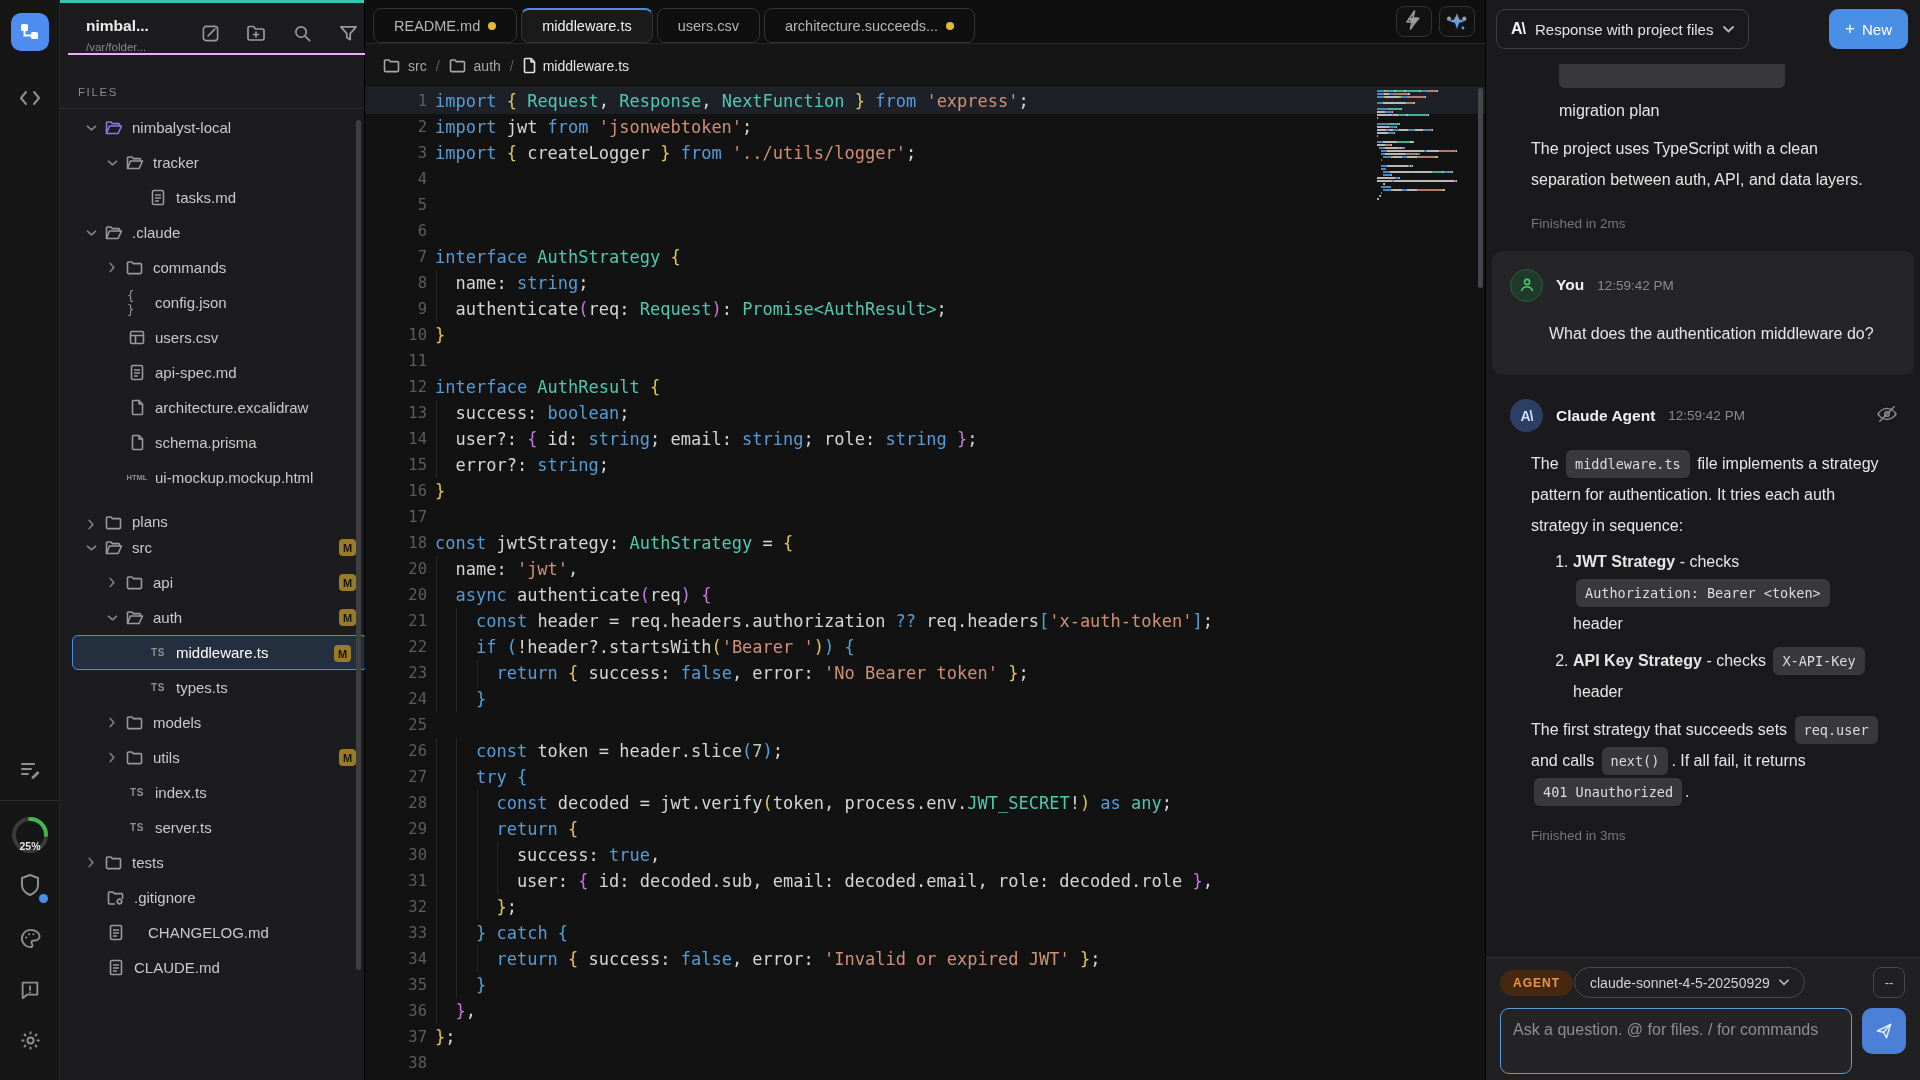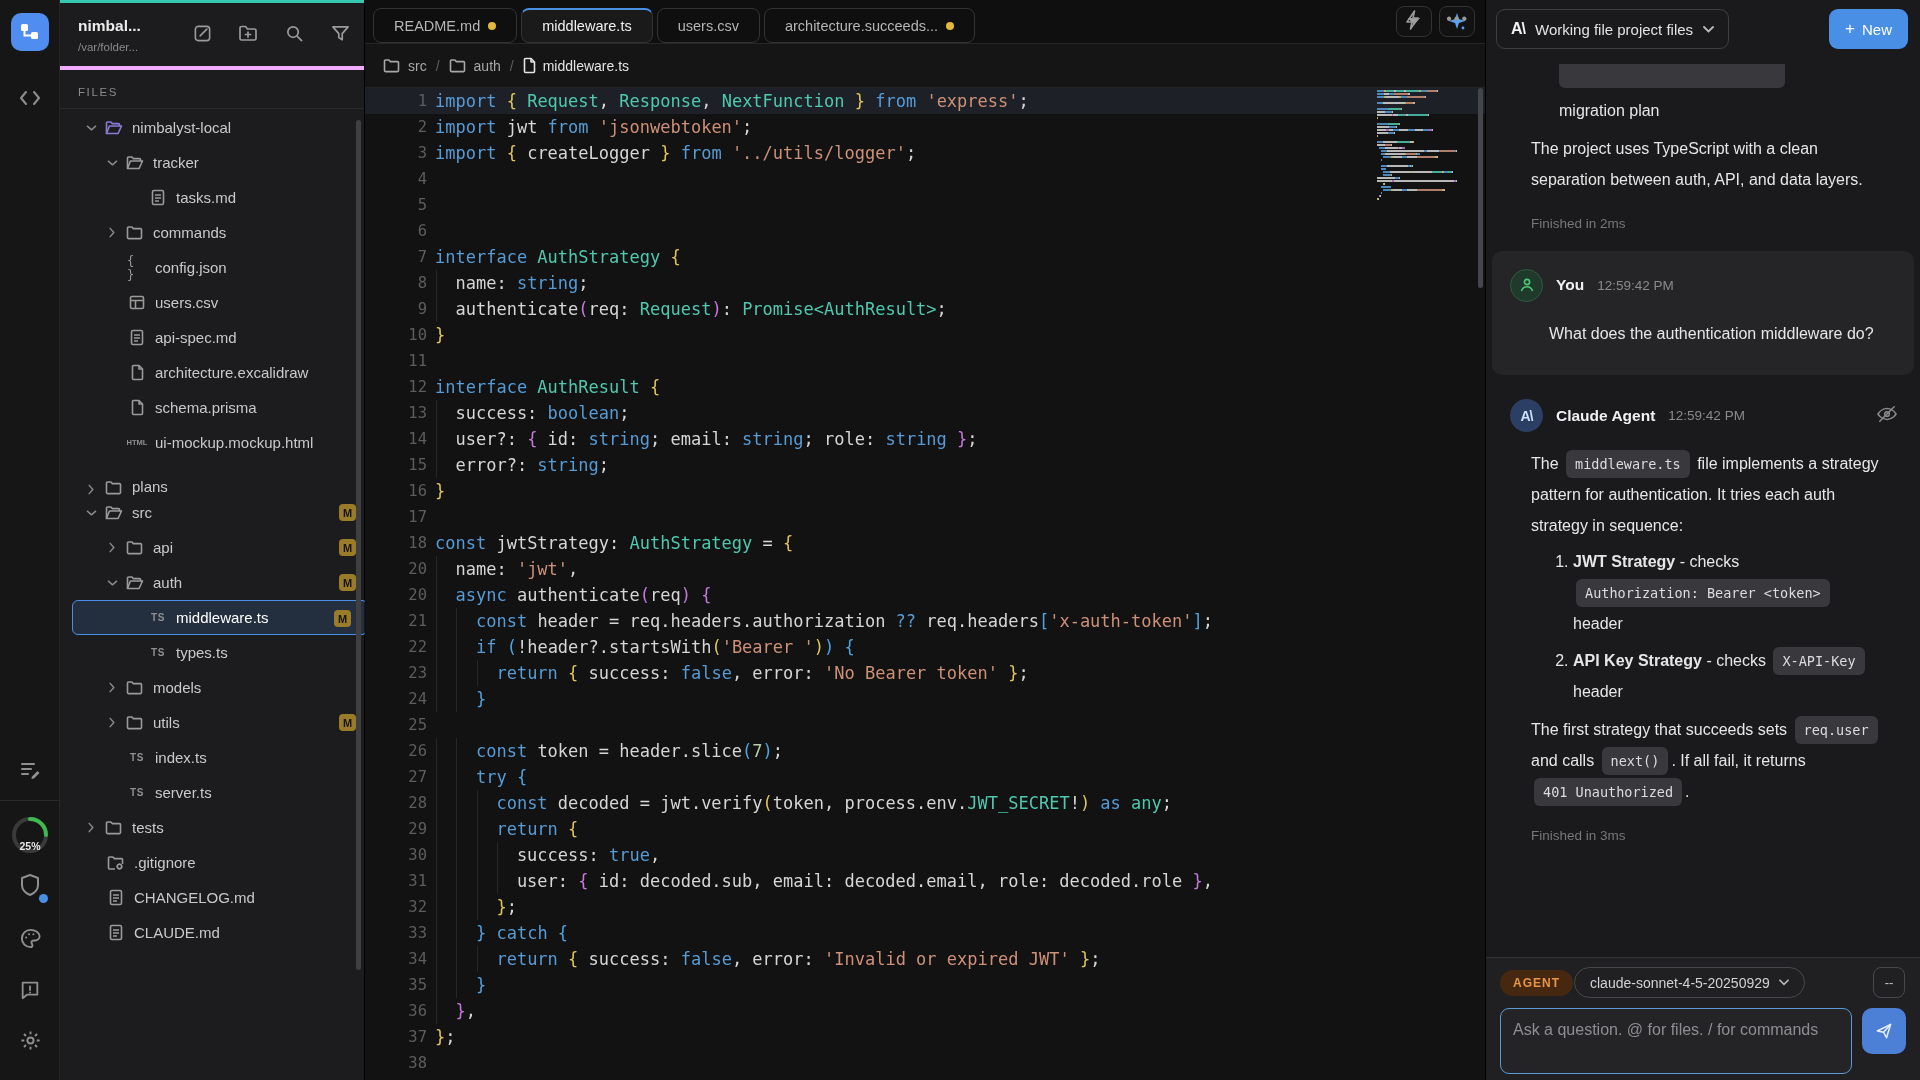--- a/index.html
+++ b/index.html
@@ -11,21 +11,21 @@
   .rail { position:absolute; left:0; top:0; width:60px; height:1080px; background:#161616; border-right:1px solid #262626; }
   .rail .logo { position:absolute; left:11px; top:13px; width:38px; height:38px; border-radius:10px; background:#4f8ef0; display:flex; align-items:center; justify-content:center; }
   .rail-icon { position:absolute; left:0; width:60px; height:40px; display:flex; align-items:center; justify-content:center; color:#8f8f8f; }
   .rail-divider { position:absolute; left:0; top:800px; width:60px; height:1px; background:#2a2a2a; }
   .ring-label { position:absolute; width:100%; text-align:center; top:11px; font-size:10.5px; color:#e6e6e6; font-weight:bold; }
   .shield-dot { position:absolute; right:12px; bottom:2px; width:9px; height:9px; border-radius:50%; background:#4a8fe6; }
 
   
   .sidebar { position:absolute; left:60px; top:0; width:305px; height:1080px; background:#1c1c1e; border-right:1px solid #000; }
   .sidebar .tealbar { position:absolute; left:0; top:0; width:100%; height:3px; background:#35c8b0; }
-  .sb-head { position:absolute; left:0; top:3px; width:100%; height:67px; border-bottom:4px solid #f0abfc; }
+  .sb-head { position:absolute; left:8px; top:3px; width:100%; height:52px; border-bottom:2px solid #f0abfc; }
   .sb-title { position:absolute; left:18px; top:14px; font-size:15.5px; font-weight:bold; color:#ececec; }
   .sb-sub { position:absolute; left:18px; top:38px; font-size:11.5px; color:#8a8a8a; }
   .sb-actions { position:absolute; right:14px; top:20px; display:flex; gap:26px; color:#9a9a9a; }
   .sb-actions .act { width:20px; height:20px; display:flex; align-items:center; justify-content:center; }
   .sb-section { position:absolute; left:0; top:75px; width:100%; height:34px; display:flex; align-items:center; padding-left:18px; font-size:11.5px; letter-spacing:1.6px; color:#8a8a8a; border-bottom:1px solid #2a2a2a; }
   .tree { position:absolute; left:8px; top:110px; width:100%; bottom:0; overflow:hidden; }
   .trow { position:relative; height:35px; display:flex; align-items:center; font-size:15px; color:#c9c9c9; }
   .trow .chev { width:14px; display:flex; justify-content:center; color:#8a8a8a; flex:0 0 14px; margin-right:6px; }
   .trow .ficon { width:20px; display:flex; justify-content:center; align-items:center; flex:0 0 20px; margin-right:8px; color:#9a9a9a; }
   .trow .lbl { white-space:nowrap; }
@@ -219,20 +219,34 @@
         </div>
         <div class="trow" style="padding-left: 80px;">
           <span class="ficon">
             <svg width="14" height="17" viewBox="0 0 14 17" stroke="currentColor" fill="none" stroke-width="1.6" stroke-linejoin="round">
               <rect x="1.5" y="1.5" width="11" height="14" rx="1.5"></rect>
               <path d="M4 6h6M4 9h6M4 12h4"></path>
             </svg>
           </span>
           <span class="lbl">tasks.md</span>
         </div>
+        <div class="trow" style="padding-left: 16px;">
+          <span class="chev">
+            <svg width="11" height="8" viewBox="0 0 12 8" stroke="currentColor" fill="none" stroke-width="1.6" stroke-linejoin="round" stroke-linecap="round">
+              <path d="M1.5 2l4.5 4 4.5-4"></path>
+            </svg>
+          </span>
+          <span class="ficon">
+            <svg width="18" height="15" viewBox="0 0 18 15" stroke="currentColor" fill="none" stroke-width="1.6" stroke-linejoin="round">
+              <path d="M1.5 13.5V3a1 1 0 0 1 1-1h3.4L7.4 3.6h6.1a1 1 0 0 1 1 1V6"></path>
+              <path d="M1.5 13.5h11.6L16.5 6H4.4z"></path>
+            </svg>
+          </span>
+          <span class="lbl">.claude</span>
+        </div>
         <div class="trow" style="padding-left: 37px;">
           <span class="chev">
             <svg width="8" height="11" viewBox="0 0 8 12" stroke="currentColor" fill="none" stroke-width="1.6" stroke-linejoin="round" stroke-linecap="round">
               <path d="M2 1.5l4 4.5-4 4.5"></path>
             </svg>
           </span>
           <span class="ficon">
             <svg width="18" height="15" viewBox="0 0 18 15" stroke="currentColor" fill="none" stroke-width="1.6" stroke-linejoin="round">
               <path d="M1.5 3a1 1 0 0 1 1-1h3.4l1.5 1.6h7.1a1 1 0 0 1 1 1v8a1 1 0 0 1-1 1h-12a1 1 0 0 1-1-1z"></path>
             </svg>
@@ -413,21 +427,21 @@
           <span class="ficon">
             <svg width="18" height="16" viewBox="0 0 18 16" stroke="currentColor" fill="none" stroke-width="1.6" stroke-linejoin="round">
               <path d="M1.5 3a1 1 0 0 1 1-1h3.4l1.5 1.6h7.1a1 1 0 0 1 1 1V9"></path>
               <path d="M1.5 3v10a1 1 0 0 0 1 1H8"></path>
               <circle cx="12.5" cy="11.5" r="2.2"></circle>
               <path d="M12.5 8.6v1M12.5 13.4v1M9.6 11.5h1M14.4 11.5h1"></path>
             </svg>
           </span>
           <span class="lbl">.gitignore</span>
         </div>
-        <div class="trow" style="padding-left: 38px;">
+        <div class="trow" style="padding-left: 38px; gap: 14px;">
           <span class="ficon">
             <svg width="14" height="17" viewBox="0 0 14 17" stroke="currentColor" fill="none" stroke-width="1.6" stroke-linejoin="round">
               <rect x="1.5" y="1.5" width="11" height="14" rx="1.5"></rect>
               <path d="M4 6h6M4 9h6M4 12h4"></path>
             </svg>
           </span>
           <span class="lbl">CHANGELOG.md</span>
         </div>
         <div class="trow" style="padding-left: 38px;">
           <span class="ficon">
@@ -784,21 +798,21 @@
         </div>
         <div class="mm-line"></div>
       </div>
     <div class="ed-scroll"></div>
   </div>
 
   <div class="chat">
     <div class="chat-head">
       <div class="conv-pill">
         <span class="alogo">A\</span>
-        <span>Working file project files</span>
+        <span>Response with project files</span>
         <svg width="11" height="7" viewBox="0 0 11 7" fill="none" stroke="#bbb" stroke-width="1.8" stroke-linecap="round">
             <path d="M1 1l4.5 4.5L10 1"></path>
           </svg>
       </div>
       <div class="new-btn">
         <span style="font-size:17px">+</span>
         <span>New</span>
       </div>
     </div>
 

